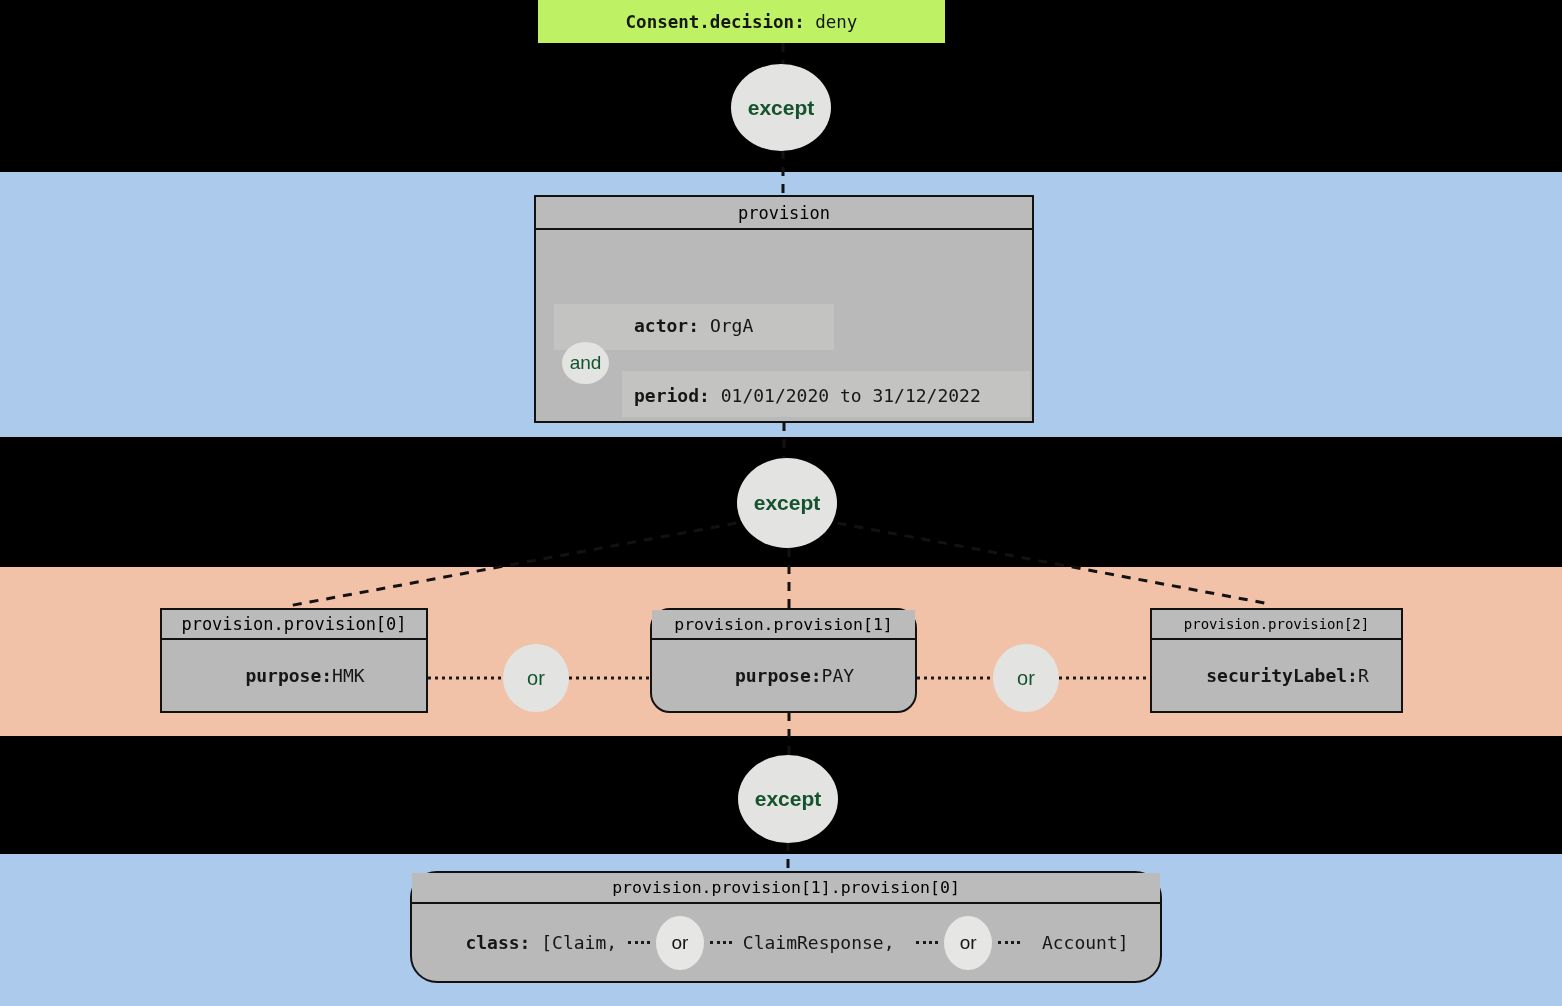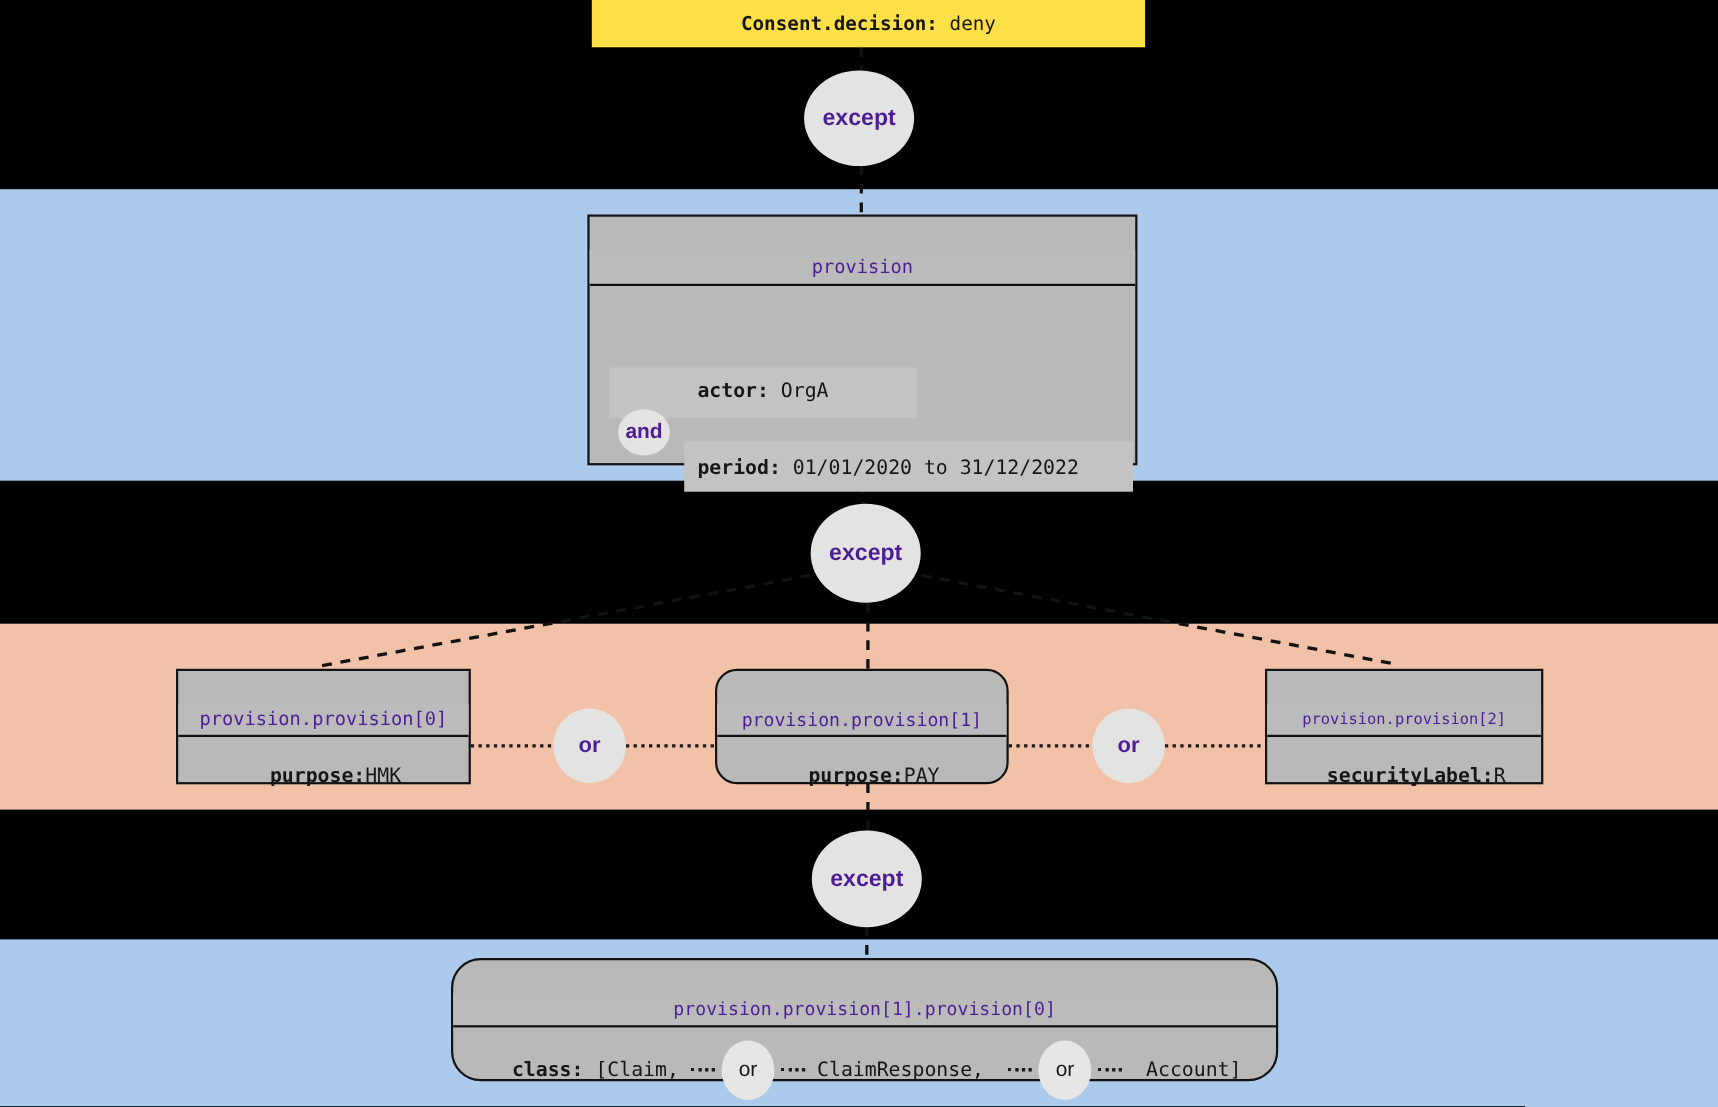--- a/index.html
+++ b/index.html
@@ -3,28 +3,28 @@
 <meta charset="utf-8">
 <style>
   html,body{margin:0;padding:0;background:#000;}
   #stage{position:relative;width:1562px;height:1006px;background:#000;overflow:hidden;
          font-family:"DejaVu Sans Mono", monospace;color:#161616;}
   .band{position:absolute;left:0;width:1562px;z-index:1;}
   .band-label{position:absolute;font-weight:bold;font-size:24px;letter-spacing:0px;color:#141414;}
   svg.wires{position:absolute;left:0;top:0;z-index:2;}
   .node{position:absolute;background:#b9b9b9;border:2px solid #121212;z-index:3;box-sizing:border-box;}
   .node-header{border-bottom:2px solid #121212;display:flex;align-items:center;justify-content:center;
-               font-size:17px;color:#4c1d95;background:#bbbbbb;margin-top:30px;}
+               font-size:17px;color:#000000;background:#bbbbbb;}
   .node-body{position:relative;display:flex;align-items:center;justify-content:center;font-size:18px;padding-left:22px;}
   .kv b{font-weight:bold;}
   .circle{position:absolute;background:#e3e3e1;border-radius:50%;display:flex;align-items:center;
-          justify-content:center;z-index:4;font-family:"Liberation Sans", sans-serif;color:#4c1d95;}
+          justify-content:center;z-index:4;font-family:"Liberation Sans", sans-serif;color:#14532d;}
   .except{font-weight:bold;font-size:21px;}
-  .opsmall{font-weight:bold;font-size:20px;}
-  #title-box{position:absolute;left:538px;top:0;width:503px;height:43px;background:#fde047;
+  .opsmall{font-weight:normal;font-size:20px;}
+  #title-box{position:absolute;left:538px;top:0;width:407px;height:43px;background:#bef264;
              display:flex;align-items:center;justify-content:center;font-size:17.5px;z-index:3;}
   .hl{position:absolute;background:#c3c3c1;z-index:0;}
   .rowtext{position:absolute;font-size:18px;z-index:1;white-space:nowrap;}
   .dotseg{height:0;border-top:3px dotted #1a1a1a;width:22px;flex:0 0 auto;}
   .inline-or{position:relative;flex:0 0 auto;width:48px;height:54px;background:#e6e6e4;border-radius:50%;
              display:flex;align-items:center;justify-content:center;font-family:"Liberation Sans", sans-serif;
              font-size:19px;margin:0 6px;}
   .classline{display:flex;align-items:center;white-space:pre;}
 </style>
 </head>

